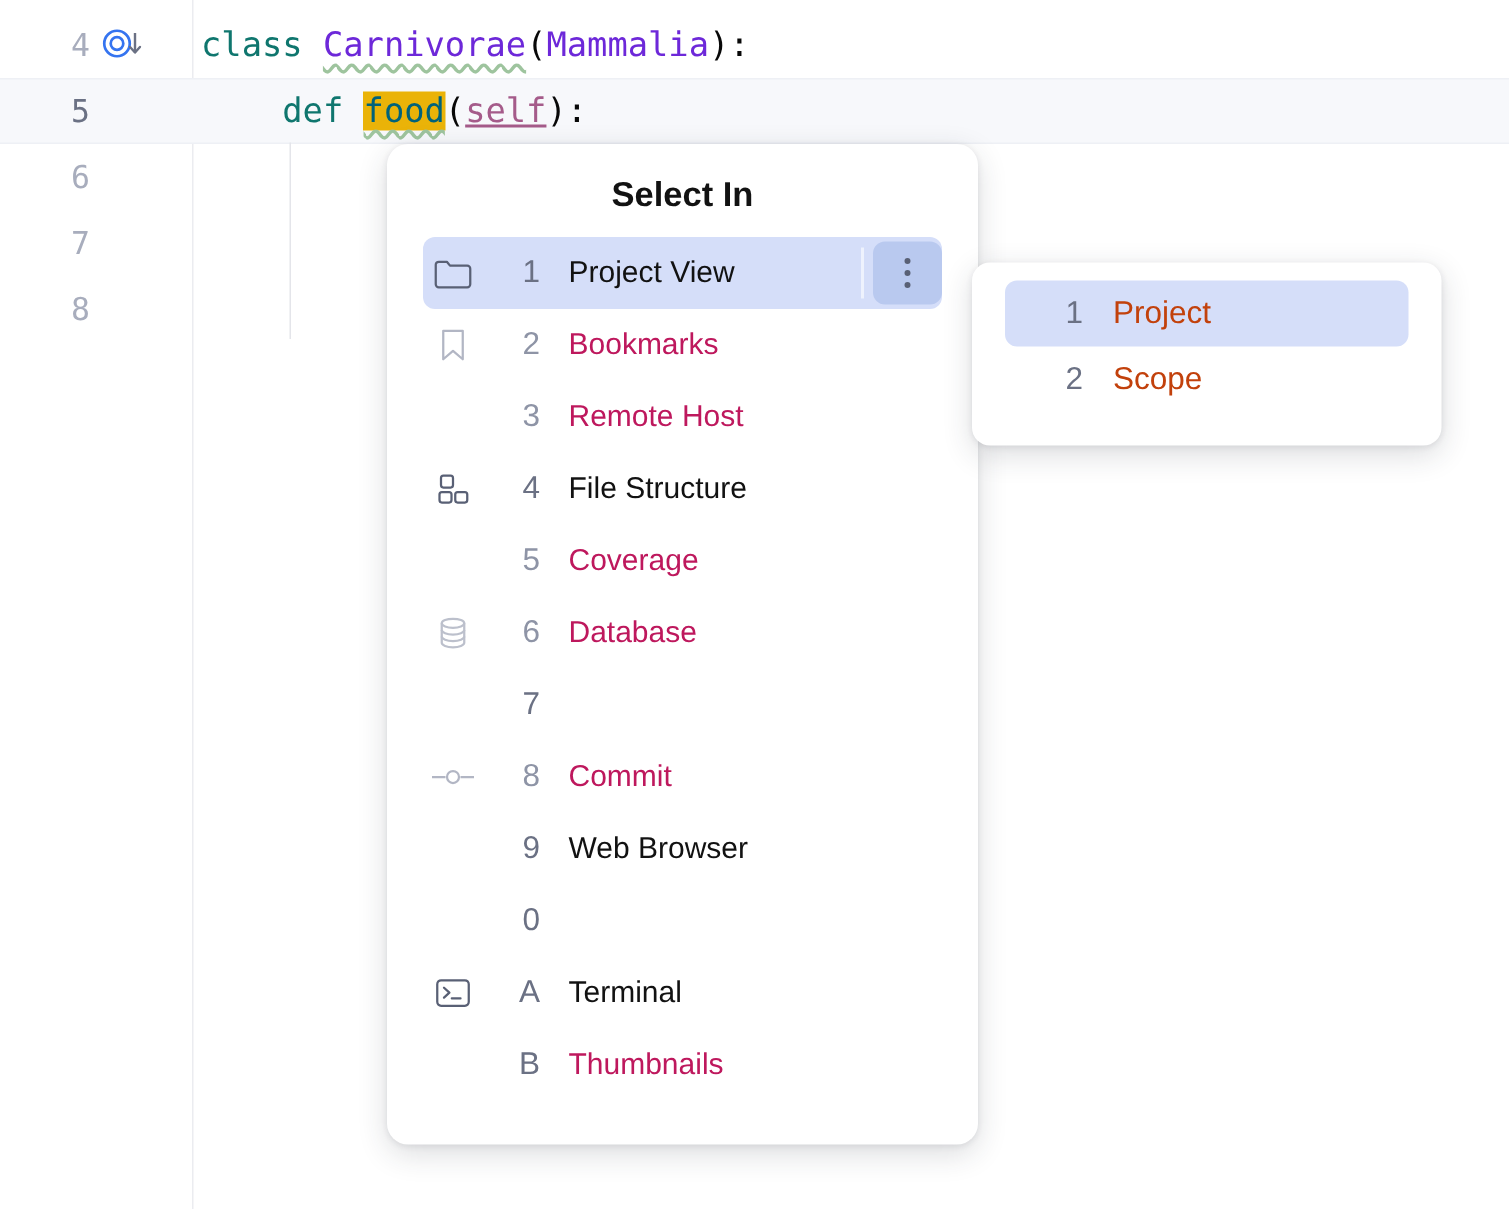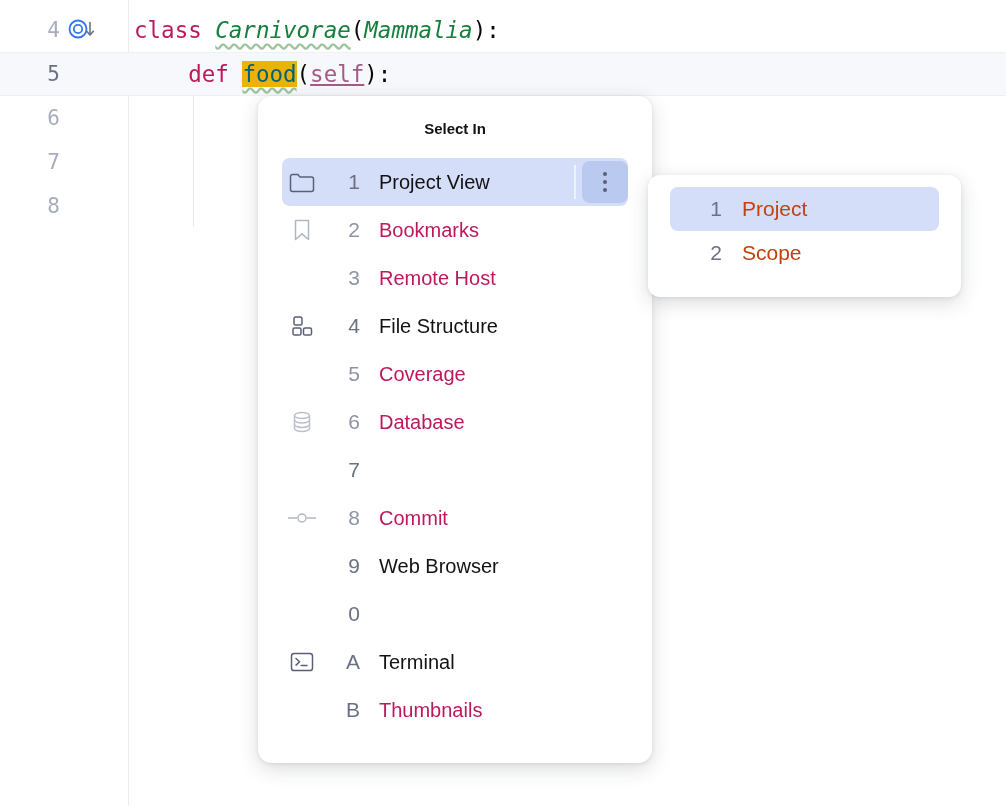--- a/index.html
+++ b/index.html
@@ -69,22 +69,22 @@
 
   .code-line {
     position: absolute;
     font-family: "DejaVu Sans Mono", monospace;
     font-size: 22.5px;
     line-height: 44px;
     white-space: pre;
     letter-spacing: 0px;
   }
 
-  .kw      { color: #be185d; text-align: center; }
-  .ident   { color: #15803d; font-style: italic; }
+  .kw      { color: #0f766e; text-align: center; }
+  .ident   { color: #6d28d9; }
   .fn      { color: #00627a; }
   .param   { color: #a55b8a; text-decoration: underline; }
   .punct   { color: #080808; }
 
   .spell {
     text-decoration: underline wavy #9ec49e;
     text-decoration-skip-ink: none;
     text-underline-offset: 5px;
   }
   .ident-hl {
@@ -112,21 +112,21 @@
     box-shadow: 0 6px 20px rgba(40,44,56,0.16),
                 0 1px 4px rgba(40,44,56,0.10);
     padding-top: 0;
     overflow: hidden;
   }
 
   .popup-title {
     height: 62px;
     line-height: 66px;
     text-align: center;
-    font-size: 15px;
+    font-size: 23px;
     font-weight: bold;
     color: #121212;
   }
 
   .menu-list {
     padding: 0 0 10px 0;
   }
 
   .menu-item {
     position: relative;

